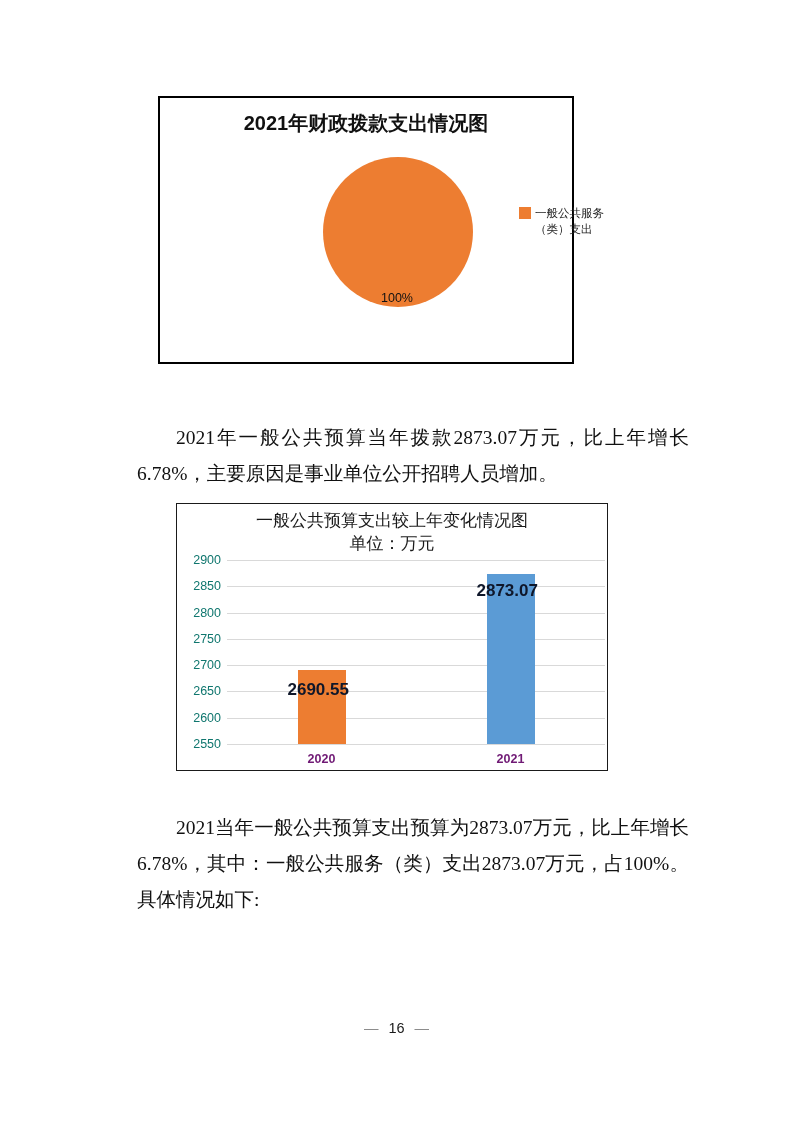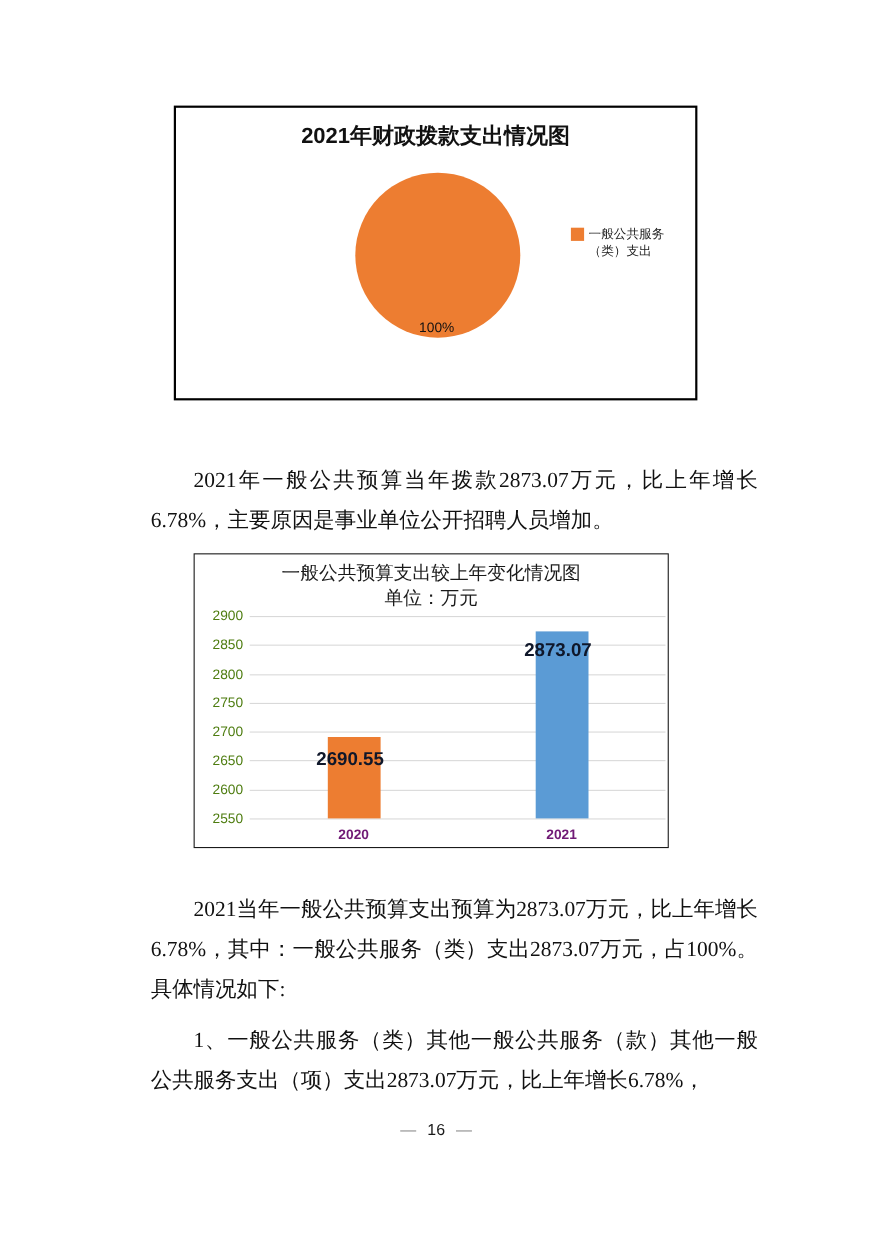--- a/index.html
+++ b/index.html
@@ -10,21 +10,21 @@
     background: #ffffff;
     margin: 0 auto;
     overflow: hidden;
     font-family: "Liberation Serif", "DejaVu Serif", serif;
     color: #111;
   }
   
   .pie-box {
     position: absolute;
     left: 158px; top: 96px;
-    width: 476px; height: 268px;
+    width: 416px; height: 268px;
     border: 2px solid #000;
     box-sizing: border-box;
     background: #fff;
   }
   .pie-title {
     position: absolute;
     left: 0; top: 12px; width: 100%;
     text-align: center;
     font-family: "Liberation Sans", "DejaVu Sans", sans-serif;
     font-weight: bold;
@@ -108,21 +108,21 @@
     height: 1px;
     background: #d9d9d9;
   }
   .y-tick-label {
     position: absolute;
     width: 44px;
     text-align: right;
     transform: translateY(-50%);
     font-family: "Liberation Sans", "DejaVu Sans", sans-serif;
     font-size: 12.5px;
-    color: #4d7c0f;
+    color: #0f766e;
   }
   .bar-rect { position: absolute; }
   .bar-value-label {
     position: absolute;
     width: 68px;
     text-align: left;
     font-family: "Liberation Sans", "DejaVu Sans", sans-serif;
     font-size: 17px;
     font-weight: bold;
     color: #0f172a;
@@ -192,19 +192,18 @@
         <div class="bar-rect" style="left: 120.5px; top: 166.111px; width: 48px; height: 73.8891px; background: rgb(237, 125, 49);"></div>
         <div class="bar-value-label" style="left: 110.5px; top: 176px;">2690.55</div>
         <div class="x-tick-label" style="left: 114.5px; top: 248px;">2020</div>
         <div class="bar-rect" style="left: 309.5px; top: 70.1575px; width: 48px; height: 169.843px; background: rgb(91, 155, 213);"></div>
         <div class="bar-value-label" style="left: 299.5px; top: 77.1575px;">2873.07</div>
         <div class="x-tick-label" style="left: 303.5px; top: 248px;">2021</div>
       </div>
   </div>
 
   <div class="para para2">2021当年一般公共预算支出预算为2873.07万元，比上年增长6.78%，其中：一般公共服务（类）支出2873.07万元，占100%。具体情况如下:</div>
-  <div class="para para3">1、一般公共服务（类）其他一般公共服务（款）其他一般公共服务支出（项）支出2873.07万元，比上年增长6.78%，</div>
 
   <div class="page-number">
     <span class="dash">—</span><span>16</span><span class="dash">—</span>
   </div>
 
 </div>
 
 </body></html>

